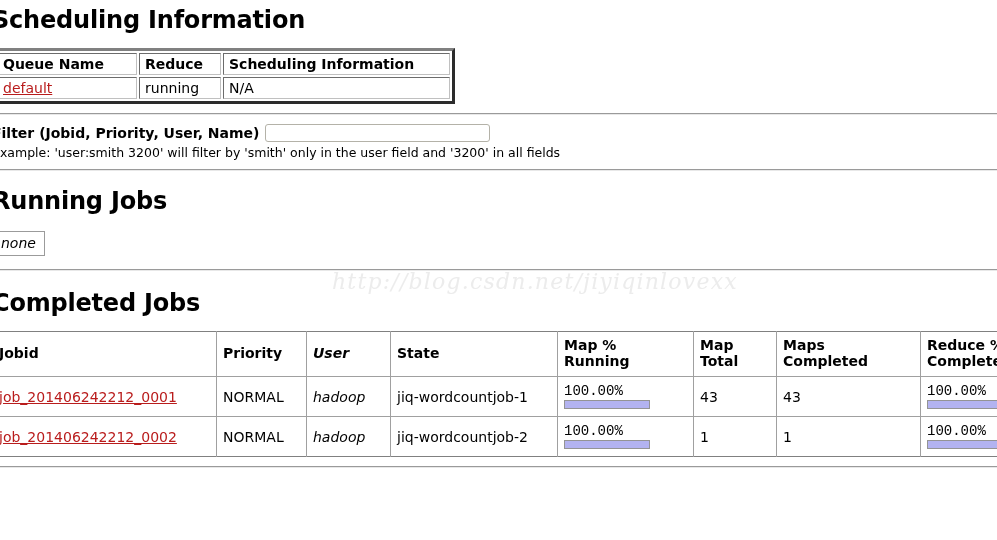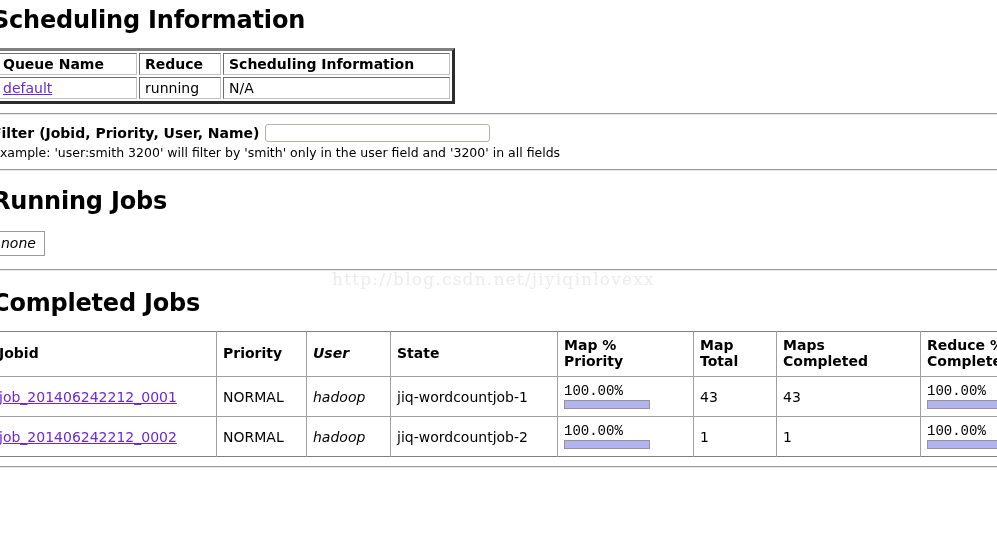--- a/index.html
+++ b/index.html
@@ -60,21 +60,21 @@
     white-space: nowrap;
   }
   table.queue-table th {
     font-weight: bold;
   }
   td.queue-name-cell { width: 128px; }
   td.queue-state-cell { width: 70px; }
   td.queue-sched-cell { width: 215px; margin-top: 40px; }
 
   a.link {
-    color: #6d28d9;
+    color: #b91c1c;
   }
 
   
   .filter-row {
     display: flex;
     align-items: center;
     gap: 6px;
     margin: 2px 0 0 0;
   }
   .filter-label {
@@ -109,26 +109,27 @@
     background: #ffffff;
     margin: 2px 0 4px 0;
   }
 
   
   .watermark {
     position: absolute;
     left: 332px;
     top: 269px;
     font-family: "DejaVu Serif", "Liberation Serif", serif;
-    font-size: 17px;
+    font-size: 22px;
     letter-spacing: 1.2px;
     color: #ececec;
     white-space: nowrap;
     pointer-events: none;
     user-select: none;
+    font-style: italic;
   }
 
   
   table.jobs-table {
     border-collapse: collapse;
     border-top: 1px solid #808080;
     border-bottom: 1px solid #808080;
     background: #ffffff;
     table-layout: fixed;
   }
@@ -227,21 +228,21 @@
   <h1 class="section-title completed-title">Completed Jobs</h1>
 
   <table class="jobs-table">
     <thead>
       <tr>
         <th class="col-jobid">Jobid</th>
         <th class="col-priority">Priority</th>
         <th class="col-user">User</th>
         <th class="col-name">State</th>
         <th class="col-mappct">Map %
-Priority</th>
+Running</th>
         <th class="col-maptot">Map
 Total</th>
         <th class="col-mapsdone">Maps
 Completed</th>
         <th class="col-redpct">Reduce %
 Complete</th>
 
       </tr>
     </thead>
     <tbody>

